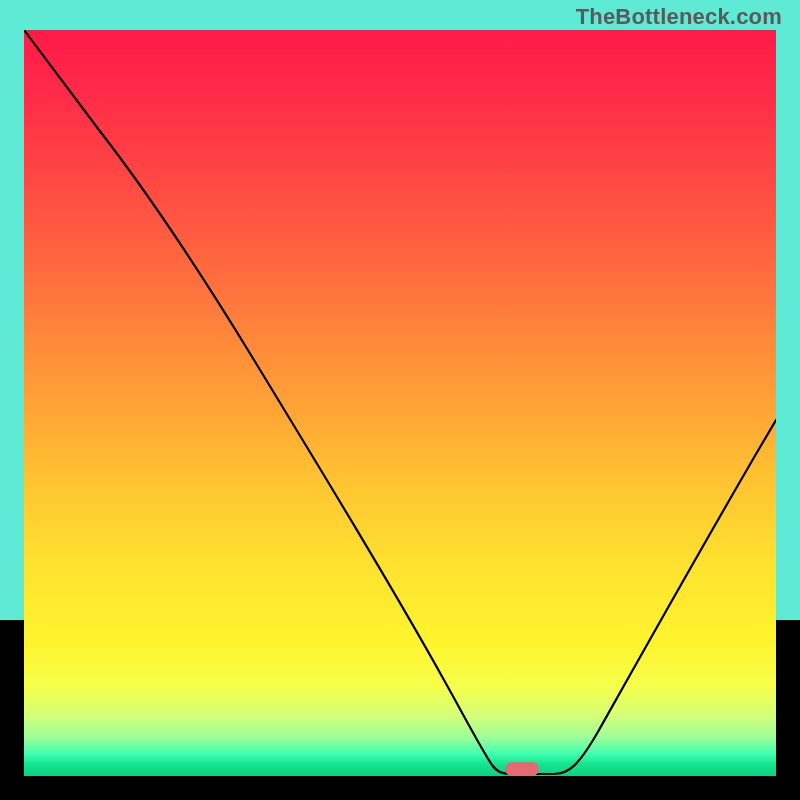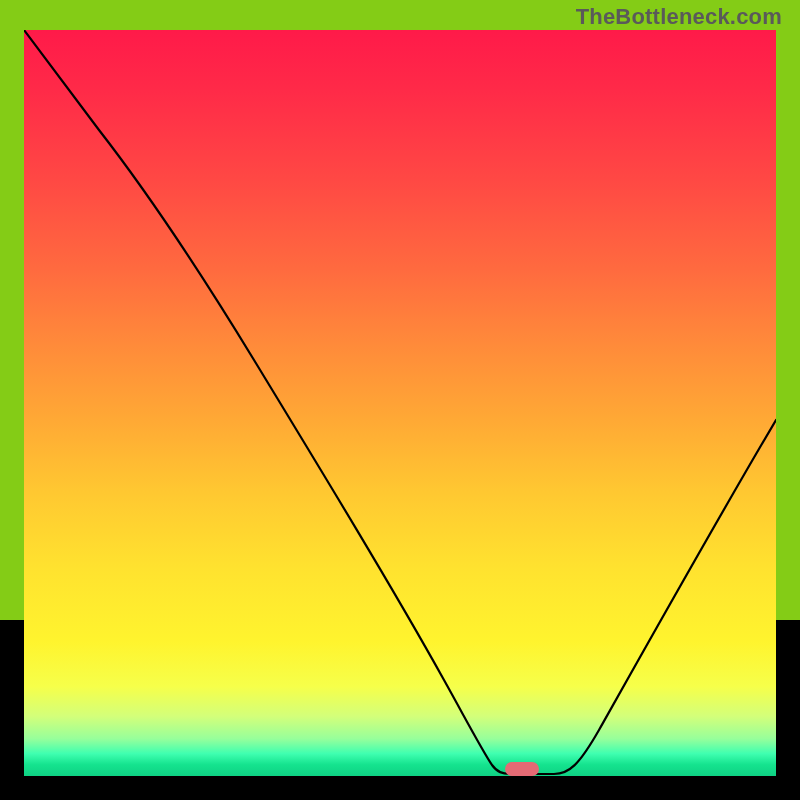--- a/index.html
+++ b/index.html
@@ -8,21 +8,21 @@
     width: 800px;
     height: 800px;
     background: #000;
     overflow: hidden;
     font-family: Arial, Helvetica, sans-serif;
   }
   .frame {
     position: relative;
     width: 800px;
     height: 620px;
-    background: #84cc16;
+    background: #5eead4;
     text-align: center;
   }
   .watermark {
     position: absolute;
     top: 4px;
     right: 18px;
     font-size: 22px;
     font-weight: 600;
     color: #5a5a5a;
     letter-spacing: 0.2px;

